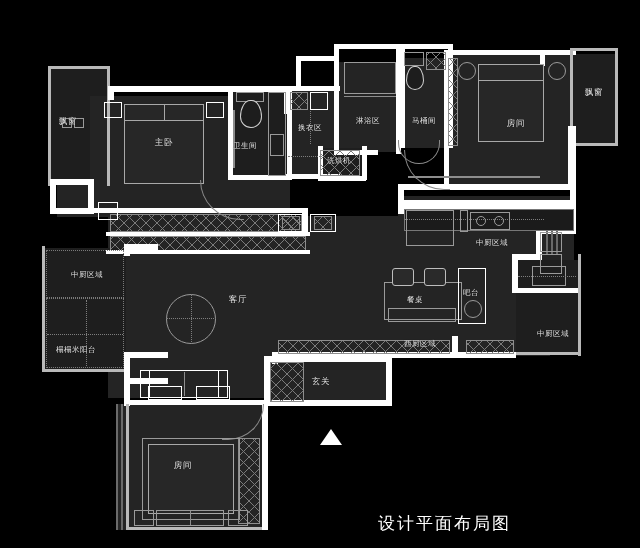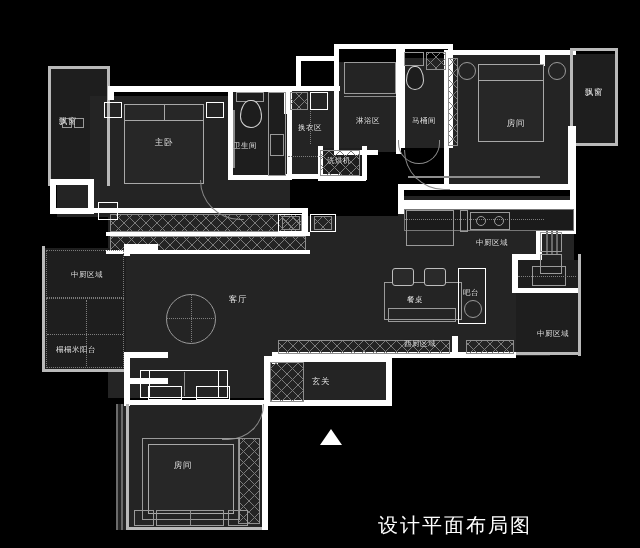--- a/index.html
+++ b/index.html
@@ -15,21 +15,21 @@
   .wallg{position:absolute;background:#b9b9b9;}
   .thin{position:absolute;background:#8d8d8d;}
   .thin2{position:absolute;background:#6a6a6a;}
   .box{position:absolute;box-sizing:border-box;border:1px solid #9a9a9a;background:transparent;}
   .box.w{border-color:#ffffff;}
   .box.d{border-color:#777;}
   .circ{position:absolute;box-sizing:border-box;border:1px solid #9a9a9a;border-radius:50%;}
   .lbl{position:absolute;color:#e9e9e9;font-size:8.5px;letter-spacing:.8px;
        white-space:nowrap;transform:translate(-50%,-50%);text-shadow:0 0 1px #000;}
   .lbl.sm{font-size:7.5px;letter-spacing:.5px;}
-  .title{position:absolute;color:#ffffff;font-size:20px;letter-spacing:2px;white-space:nowrap;}
+  .title{position:absolute;color:#ffffff;font-size:17px;letter-spacing:2px;white-space:nowrap;}
   .tri{position:absolute;width:0;height:0;border-left:11px solid transparent;
        border-right:11px solid transparent;border-bottom:16px solid #ffffff;}
   .hatch{position:absolute;box-sizing:border-box;border:1px solid #8d8d8d;
      background:
        repeating-linear-gradient(45deg, transparent 0 7px, #7b7b7b 7px 7.7px),
        repeating-linear-gradient(-45deg, transparent 0 7px, #7b7b7b 7px 7.7px);}
   .grid{position:absolute;box-sizing:border-box;border:1px dotted #7a7a7a;}
   .dashh{position:absolute;height:0;border-top:1px dotted #7e7e7e;}
   .dashv{position:absolute;width:0;border-left:1px dotted #7e7e7e;}
   .arc{position:absolute;box-sizing:border-box;border:1px solid #8a8a8a;background:transparent;}

